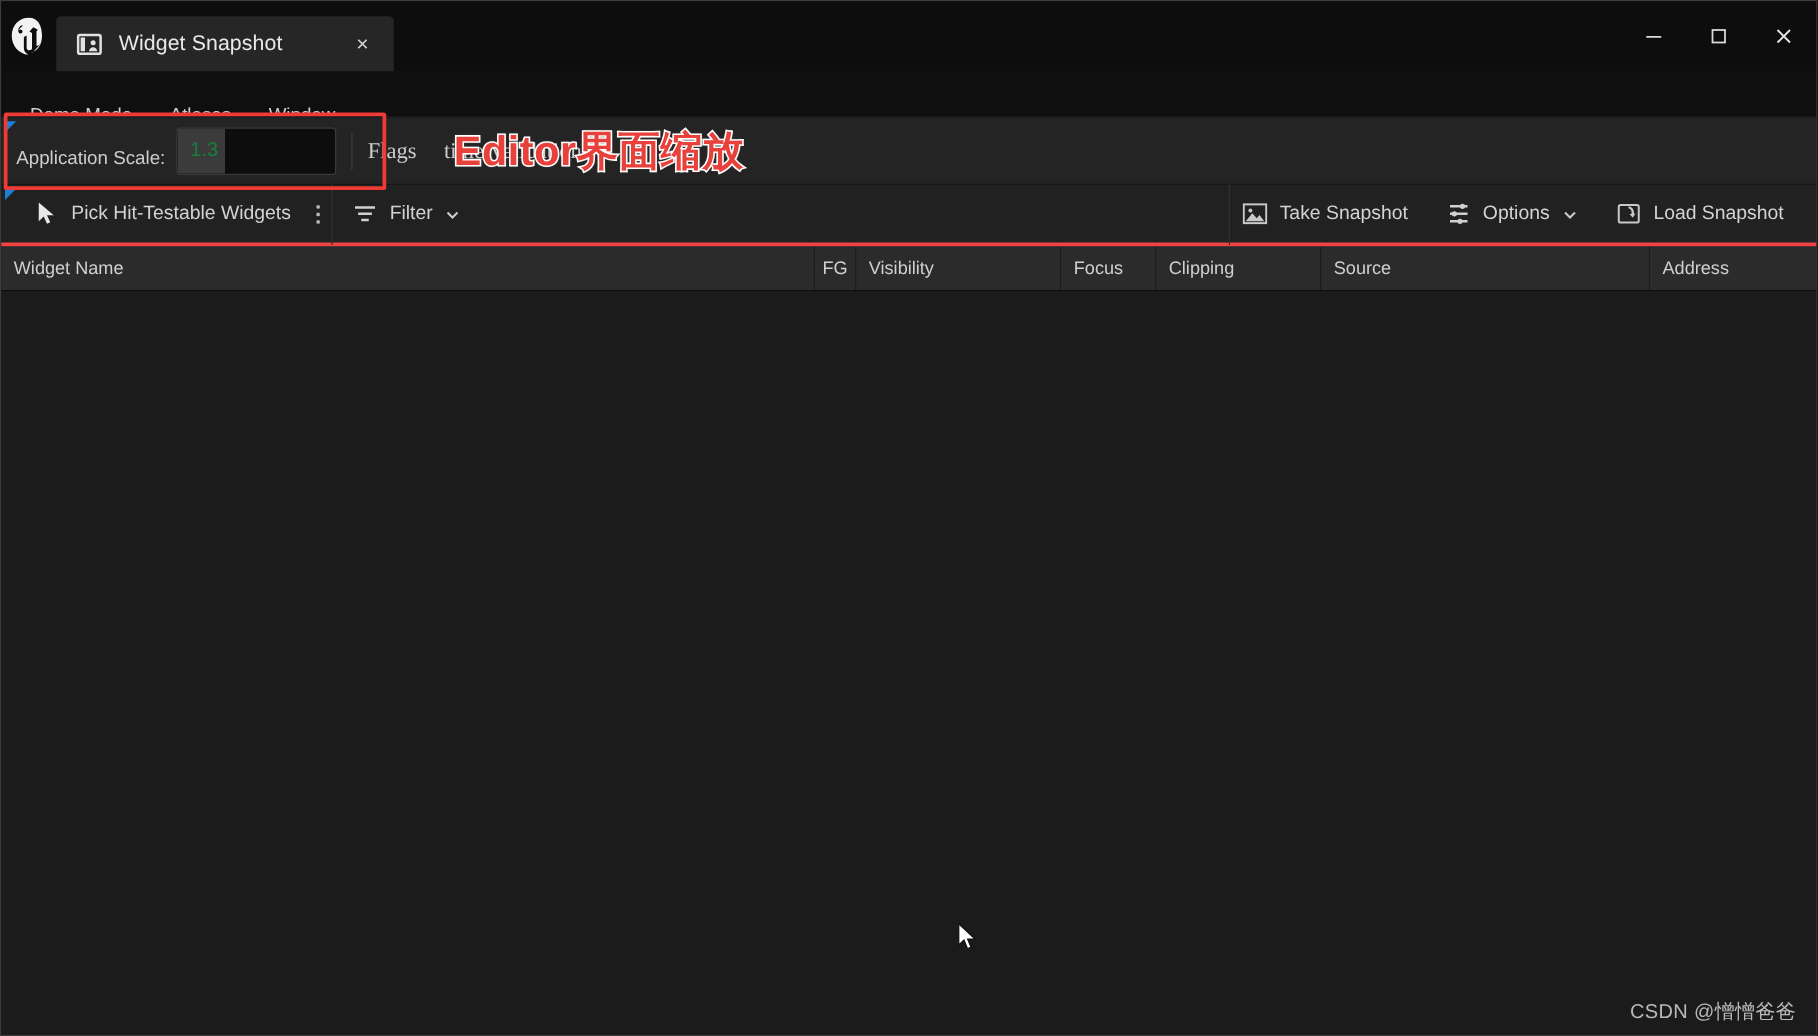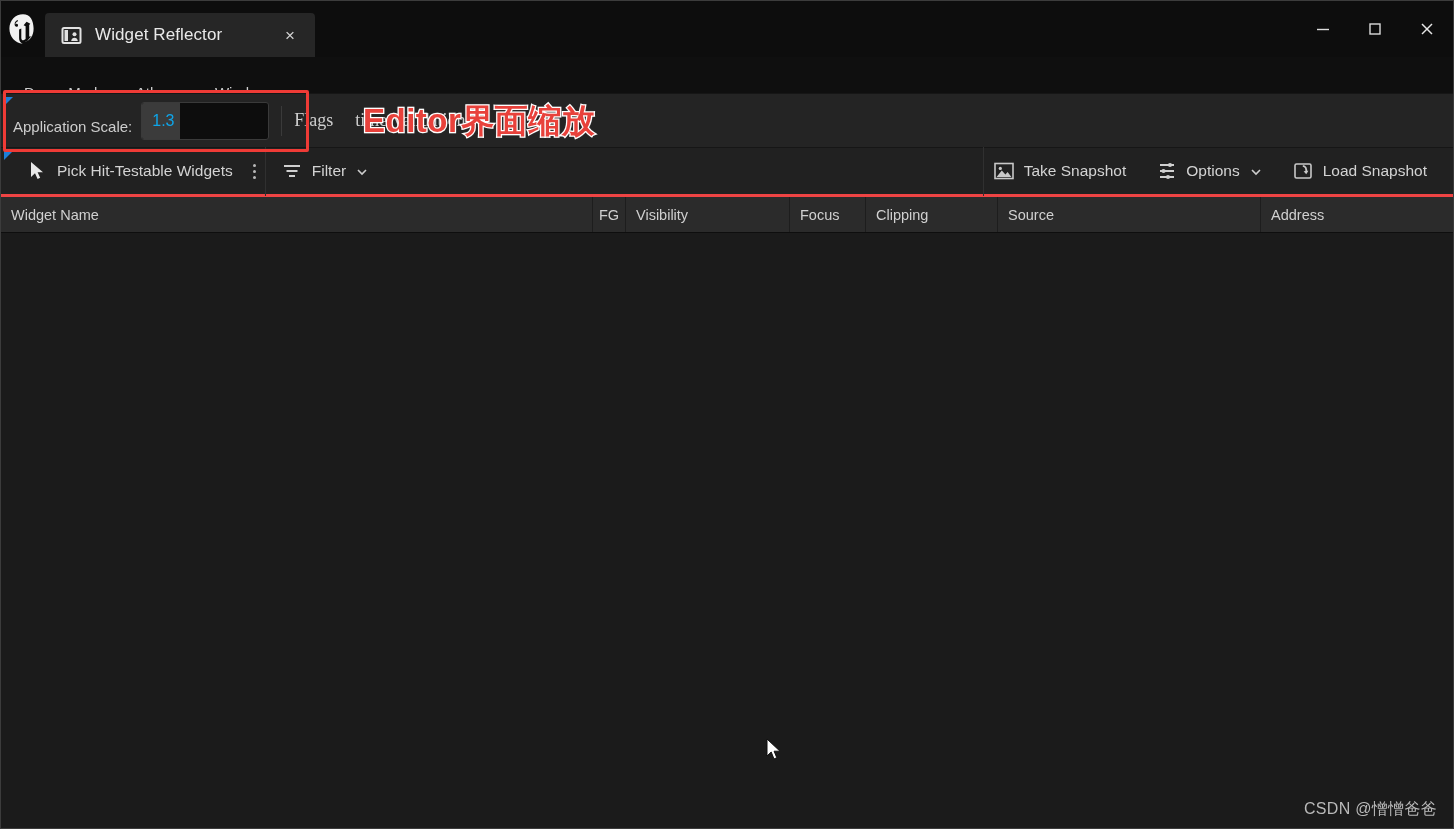--- a/index.html
+++ b/index.html
@@ -163,21 +163,21 @@
     overflow: hidden;
   }
   .scale-fill {
     position: absolute;
     left: 0; top: 0; bottom: 0;
     width: 38px;
     background: #3b3b3b;
   }
   .scale-value {
     position: relative;
-    color: #0ea5e9;
+    color: #15803d;
     font-size: 16px;
     padding-left: 10px;
   }
 
   .sep-vert {
     width: 1px;
     height: 30px;
     background: #3a3a3a;
     margin: 0 12px;
     flex: 0 0 auto;
@@ -361,21 +361,21 @@
 
     <div class="tab">
       <span class="tab-icon">
         <svg width="21" height="21" viewBox="0 0 21 21" aria-hidden="true">
           <rect x="1.5" y="3" width="18" height="15" rx="1.5" fill="none" stroke="#e2e2e2" stroke-width="2"></rect>
           <rect x="3.5" y="5" width="3.5" height="11" fill="#e2e2e2"></rect>
           <circle cx="13.5" cy="9.2" r="2" fill="#e2e2e2"></circle>
           <path d="M10.2 16c.3-2 1.6-3.2 3.3-3.2S16.5 14 16.8 16z" fill="#e2e2e2"></path>
         </svg>
       </span>
-      <span class="tab-title">Widget Reflector</span>
+      <span class="tab-title">Widget Snapshot</span>
       <span class="tab-close">×</span>
     </div>
 
     <div class="win-controls">
       <div class="win-btn">
         <svg width="16" height="16" viewBox="0 0 16 16">
             <line x1="2" y1="8.5" x2="14" y2="8.5" stroke="#dcdcdc" stroke-width="1.4"></line>
           </svg>
       </div>
       <div class="win-btn">
@@ -508,21 +508,21 @@
             <path d="M9.8 4.8 C13 5.2 13.6 8 13.2 11.4" fill="none" stroke="#c9c9c9" stroke-width="1.8"></path>
             <path d="M10.6 10.2 L13.2 13.2 L15.4 9.8 Z" fill="#c9c9c9"></path>
           </svg>
         </span>
         <span>Load Snapshot</span>
       </div>
     </div>
   </div>
 
   <div class="table-head">
-    <div class="th" style="width:592px;">Widget Name</div>
+    <div class="th" style="width:651px;">Widget Name</div>
     <div class="th" style="width:33px;padding-left:6px;">FG</div>
     <div class="th" style="width:164px;">Visibility</div>
     <div class="th" style="width:76px;">Focus</div>
     <div class="th" style="width:132px;">Clipping</div>
     <div class="th" style="width:263px;">Source</div>
     <div class="th" style="flex:1 1 auto;">Address</div>
   </div>
 
   <div class="table-body">
     <div class="cursor">

